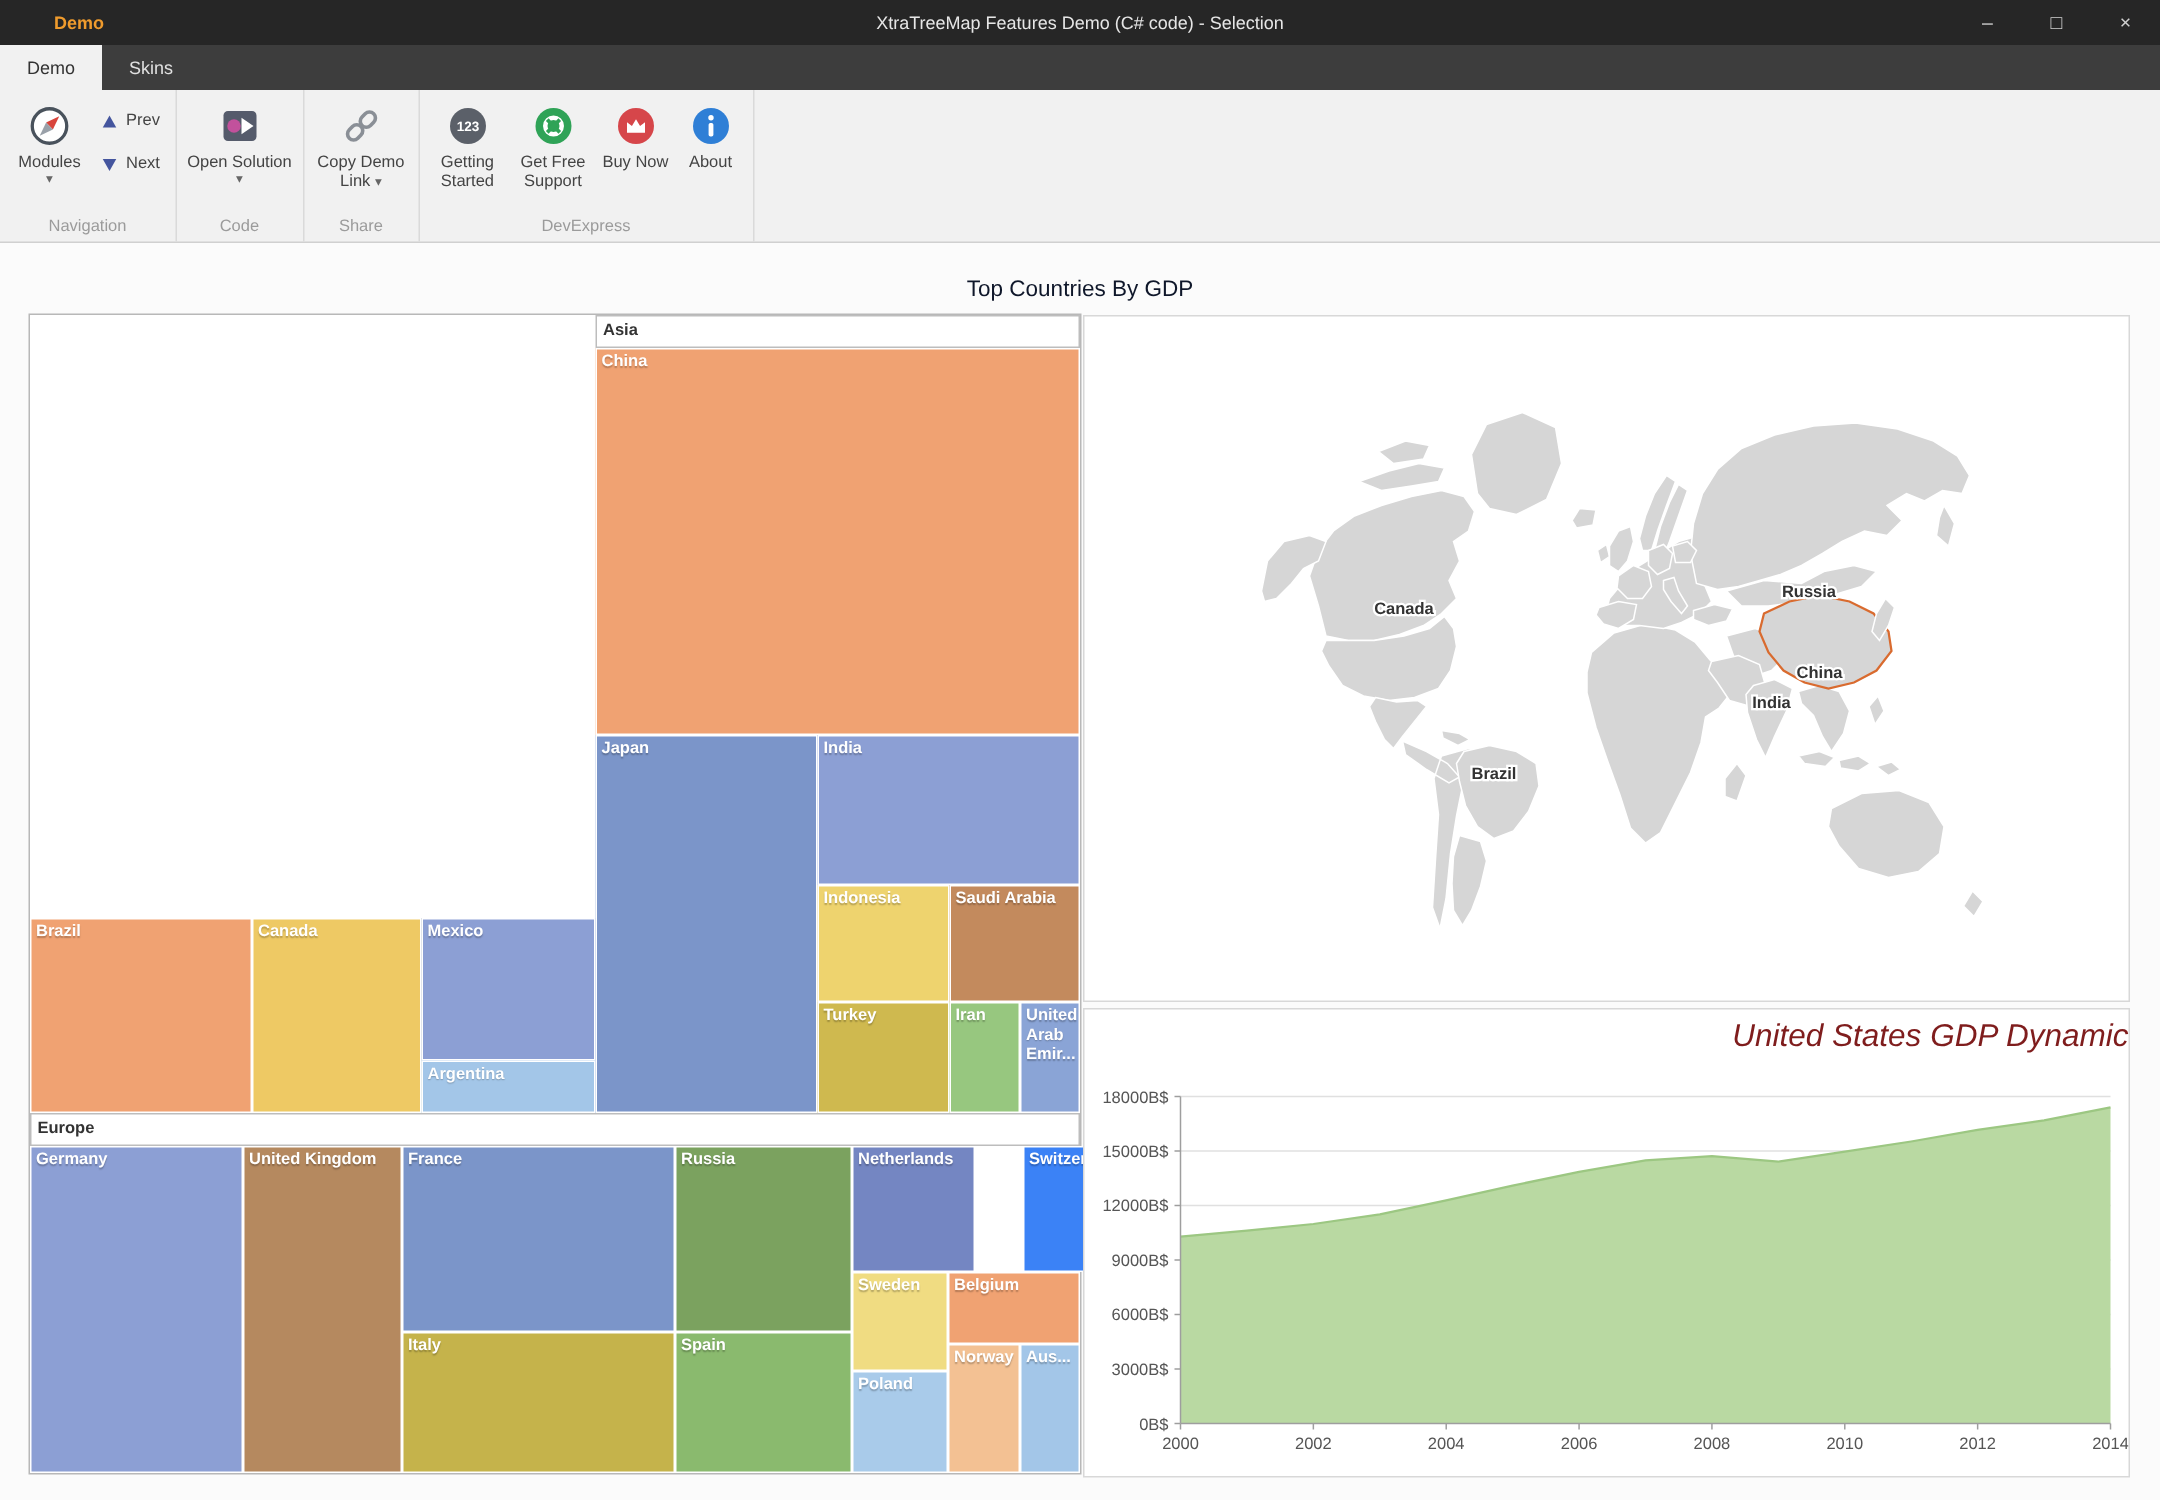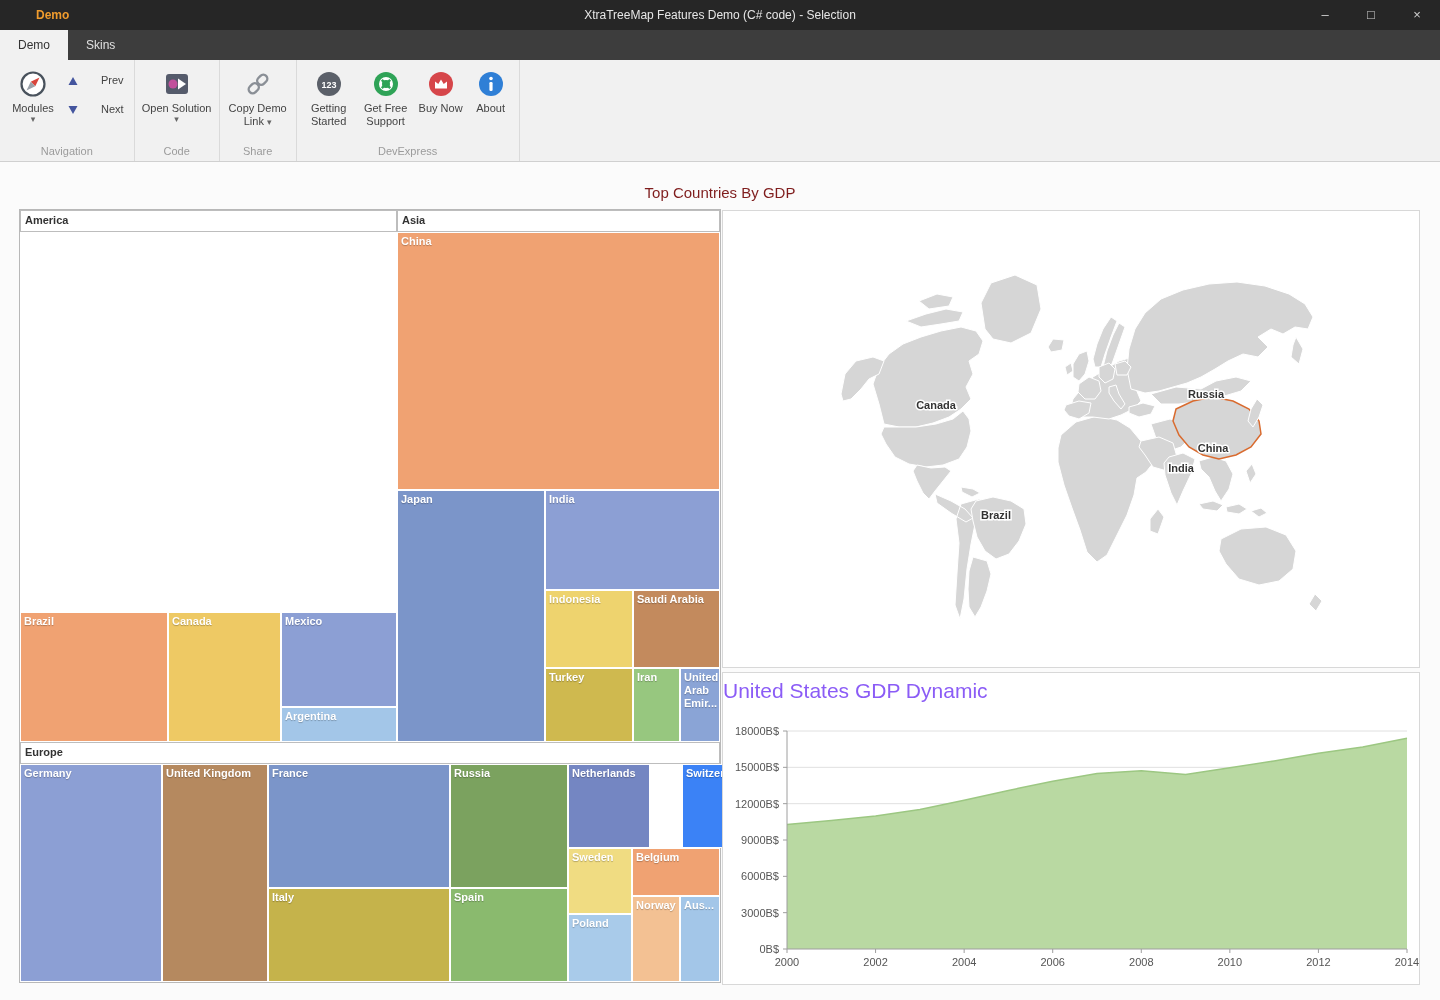--- a/index.html
+++ b/index.html
@@ -22,43 +22,43 @@
   .ribbon { position:absolute; top:60px; left:0; right:0; height:102px; background:#f1f1f1; border-bottom:1px solid #d0d0d0; display:flex; }
   .rb-group { display:flex; flex-direction:column; border-right:1px solid #dadada; padding:0 3px; }
   .rb-body { flex:1; display:flex; align-items:flex-start; padding:4px 2px 0 2px; gap:2px; }
   .rb-caption { height:17px; text-align:center; font-size:11px; color:#9b9b9b; line-height:14px; padding:0 8px; }
   .rb-btn-lg { display:flex; flex-direction:column; align-items:center; padding:4px 2px 2px 2px; border:1px solid transparent; border-radius:2px; }
   .rb-btn-lg.selected { background:#dde6f0; border-color:#9fb4cc; }
   .ic { width:30px; height:30px; margin-bottom:3px; }
   .rb-lbl { font-size:11px; color:#444; line-height:13px; text-align:center; white-space:nowrap; }
   .caret { font-size:9px; color:#666; line-height:9px; }
   .rb-col { display:flex; flex-direction:column; gap:12px; padding-top:8px; }
-  .rb-btn-sm { display:flex; align-items:center; gap:23px; font-size:11px; color:#444; padding:2px 5px; }
+  .rb-btn-sm { display:flex; align-items:center; gap:6px; font-size:11px; color:#444; padding:2px 5px; }
   .w46{width:46px}.w50{width:50px}.w54{width:54px}.w56{width:56px}.w66{width:66px}.w74{width:74px}
 
   
   .content { position:absolute; top:162px; left:0; width:1440px; height:838px; background:#fbfbfb; }
-  .content-title { position:absolute; top:22px; left:0; width:100%; text-align:center; font-size:15px; color:#7f1d1d; }
+  .content-title { position:absolute; top:22px; left:0; width:100%; text-align:center; font-size:15px; color:#0f172a; }
 
   
   .treemap { position:absolute; left:20px; top:48px; width:700px; height:772px; background:#fff; outline:1px solid #b8b8b8; }
   .tm-header { position:absolute; background:#fff; border:1px solid #bdbdbd; font-size:11px; font-weight:bold; color:#333; padding:3px 0 0 4px; }
   .tm-tile { position:absolute; border:1px solid #fff; overflow:hidden; }
   .tm-label { display:block; font-size:11px; font-weight:bold; color:#fff; padding:2px 3px; line-height:13px; text-shadow:0 1px 1px rgba(0,0,0,0.25); }
 
   
   .map-panel { position:absolute; left:722px; top:48px; width:698px; height:458px; background:#fff; border:1px solid #d8d8d8; }
   #worldmap { width:696px; height:456px; display:block; }
   .land { fill:#d6d6d6; stroke:#fff; stroke-width:1; }
   .country { stroke:#fff; stroke-width:1; fill:#d6d6d6; }
   .map-label { font-size:11px; font-weight:bold; fill:#333; text-anchor:middle; paint-order:stroke; stroke:#fff; stroke-width:3px; }
 
   
   .chart-panel { position:absolute; left:722px; top:510px; width:698px; height:313px; background:#fff; border:1px solid #d8d8d8; }
-  .chart-title { position:absolute; top:6px; left:0; width:100%; text-align:left; font-size:21px; color:#8b5cf6; }
+  .chart-title { position:absolute; top:6px; left:0; width:100%; text-align:right; font-size:21px; color:#7f1d1d;font-style:italic; }
   #gdpchart { position:absolute; left:0; top:0; width:696px; height:311px; }
   .grid { stroke:#e0e0e0; stroke-width:1; }
   .axis { stroke:#9e9e9e; stroke-width:1; }
   .tickline { stroke:#9e9e9e; stroke-width:1; }
   .ytick { font-size:11px; fill:#555; text-anchor:end; }
   .xtick { font-size:11px; fill:#555; text-anchor:middle; }
 </style>
 </head>
 <body>
 
@@ -184,21 +184,20 @@
       </div>
       <div class="rb-caption">DevExpress</div>
     </div>
 
   </div>
 
   <div class="content">
     <div class="content-title">Top Countries By GDP</div>
 
     <div class="treemap" id="treemap">
-        <div class="tm-header" style="left: 0px; top: 0px; width: 377px; height: 22px;">America</div>
         <div class="tm-tile" style="left: 0px; top: 402px; width: 148px; height: 130px; background: rgb(240, 162, 114);">
           <span class="tm-label">Brazil</span>
         </div>
         <div class="tm-tile" style="left: 148px; top: 402px; width: 113px; height: 130px; background: rgb(238, 201, 100);">
           <span class="tm-label">Canada</span>
         </div>
         <div class="tm-tile" style="left: 261px; top: 402px; width: 116px; height: 95px; background: rgb(140, 159, 212);">
           <span class="tm-label">Mexico</span>
         </div>
         <div class="tm-tile" style="left: 261px; top: 497px; width: 116px; height: 35px; background: rgb(163, 198, 232);">

